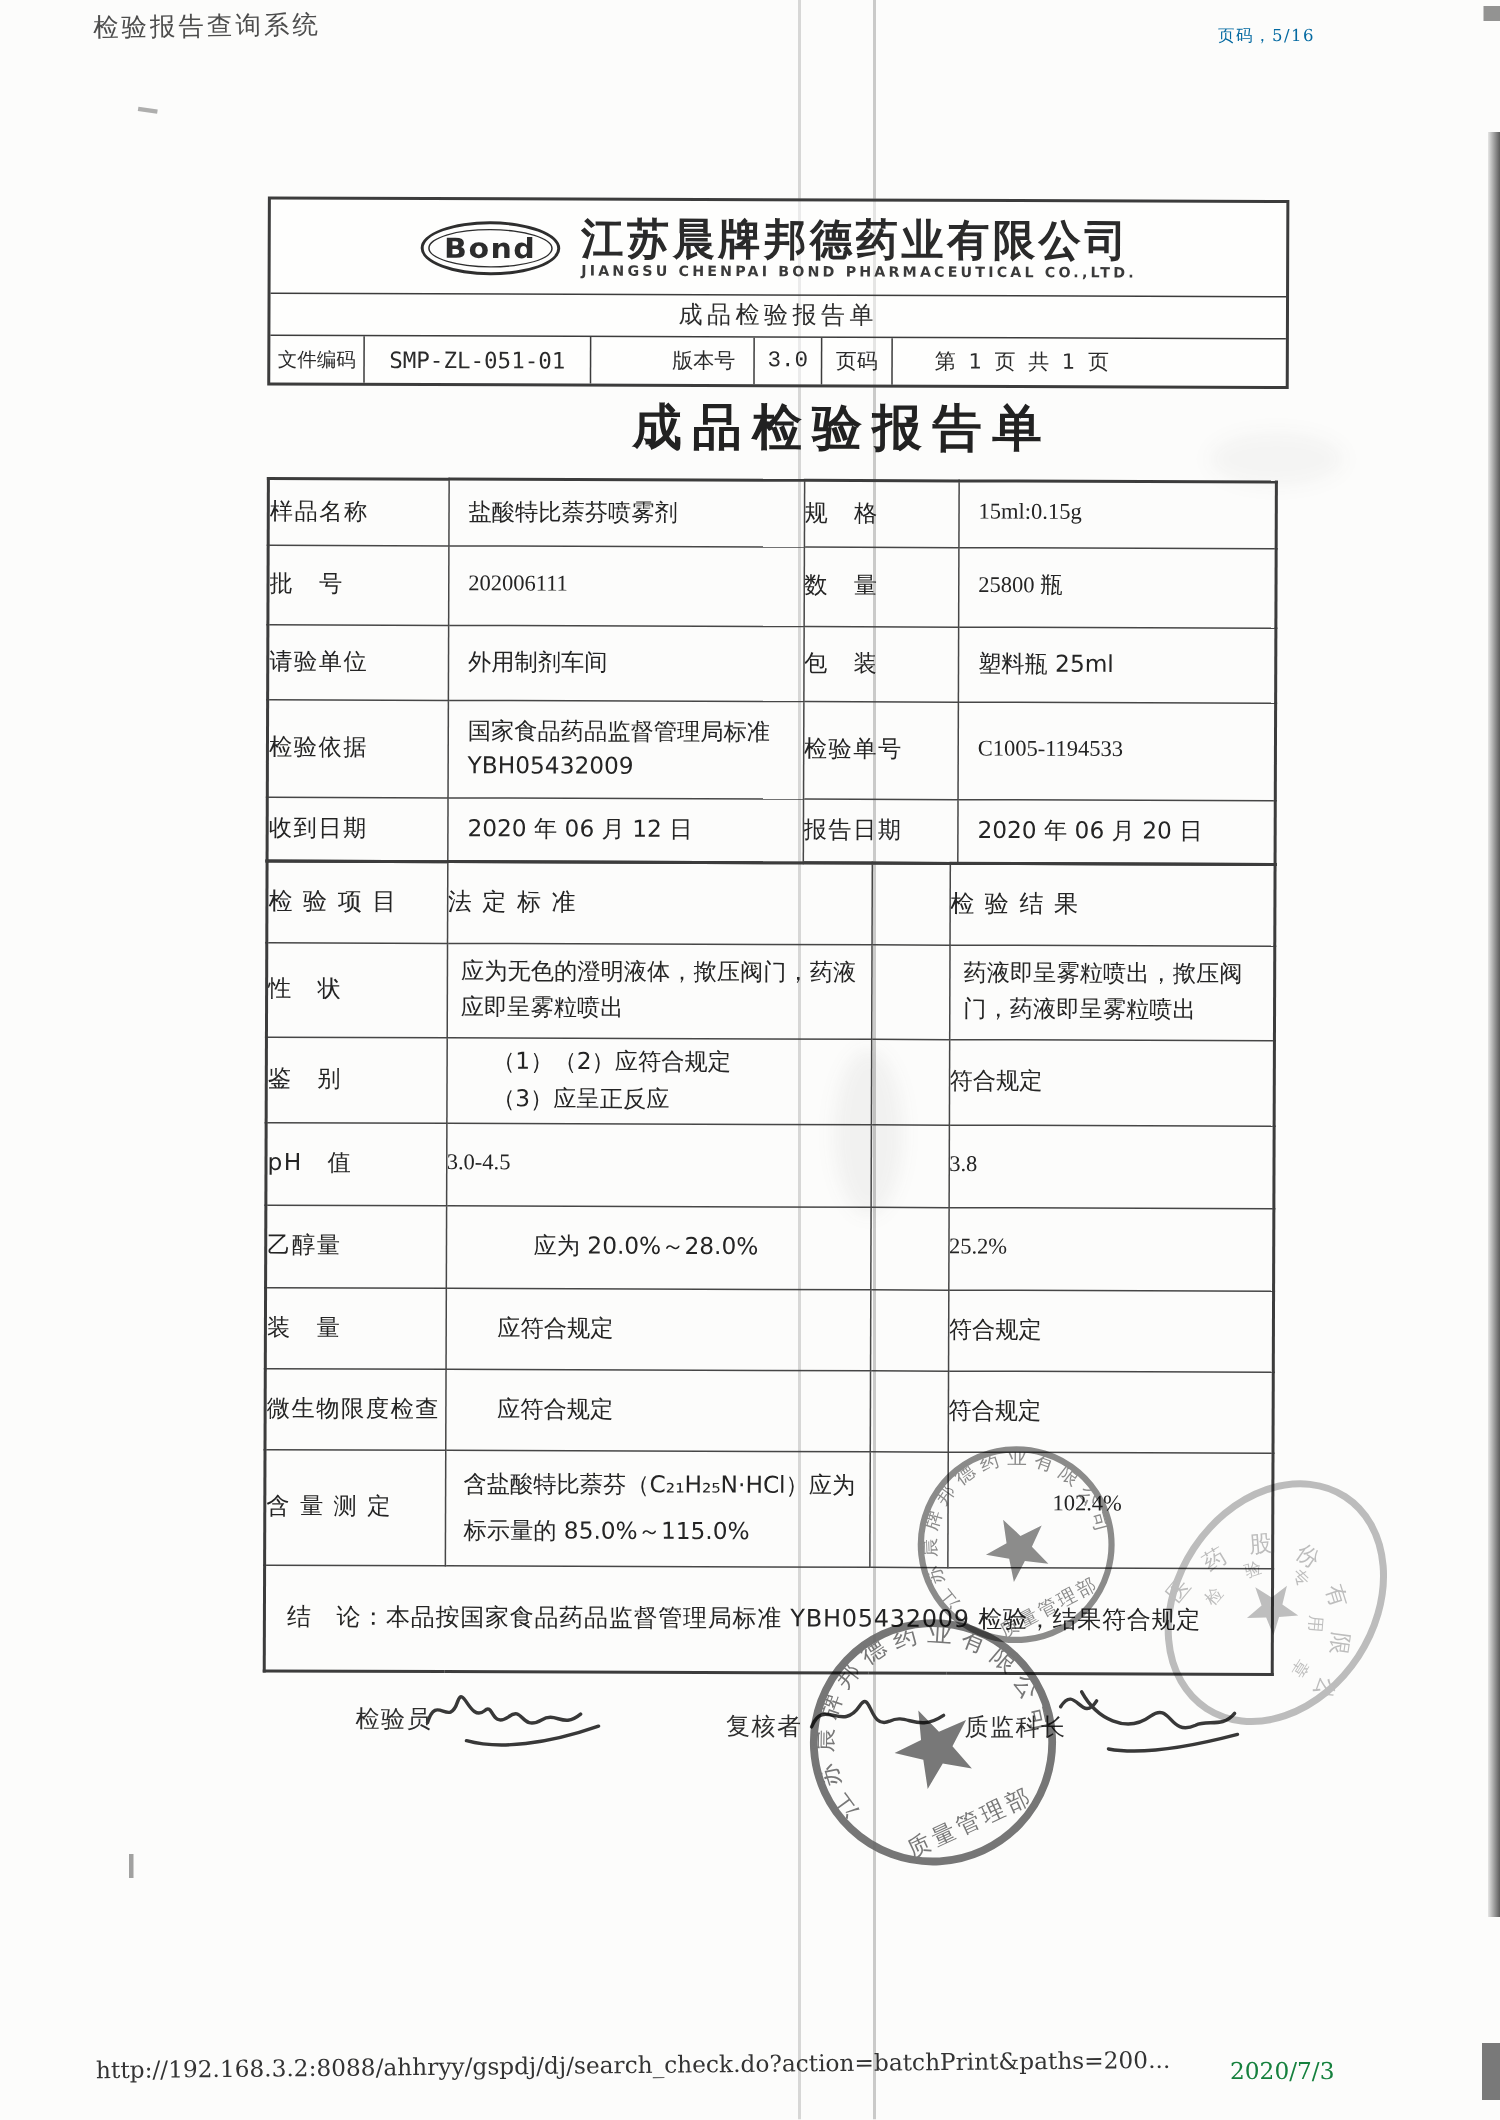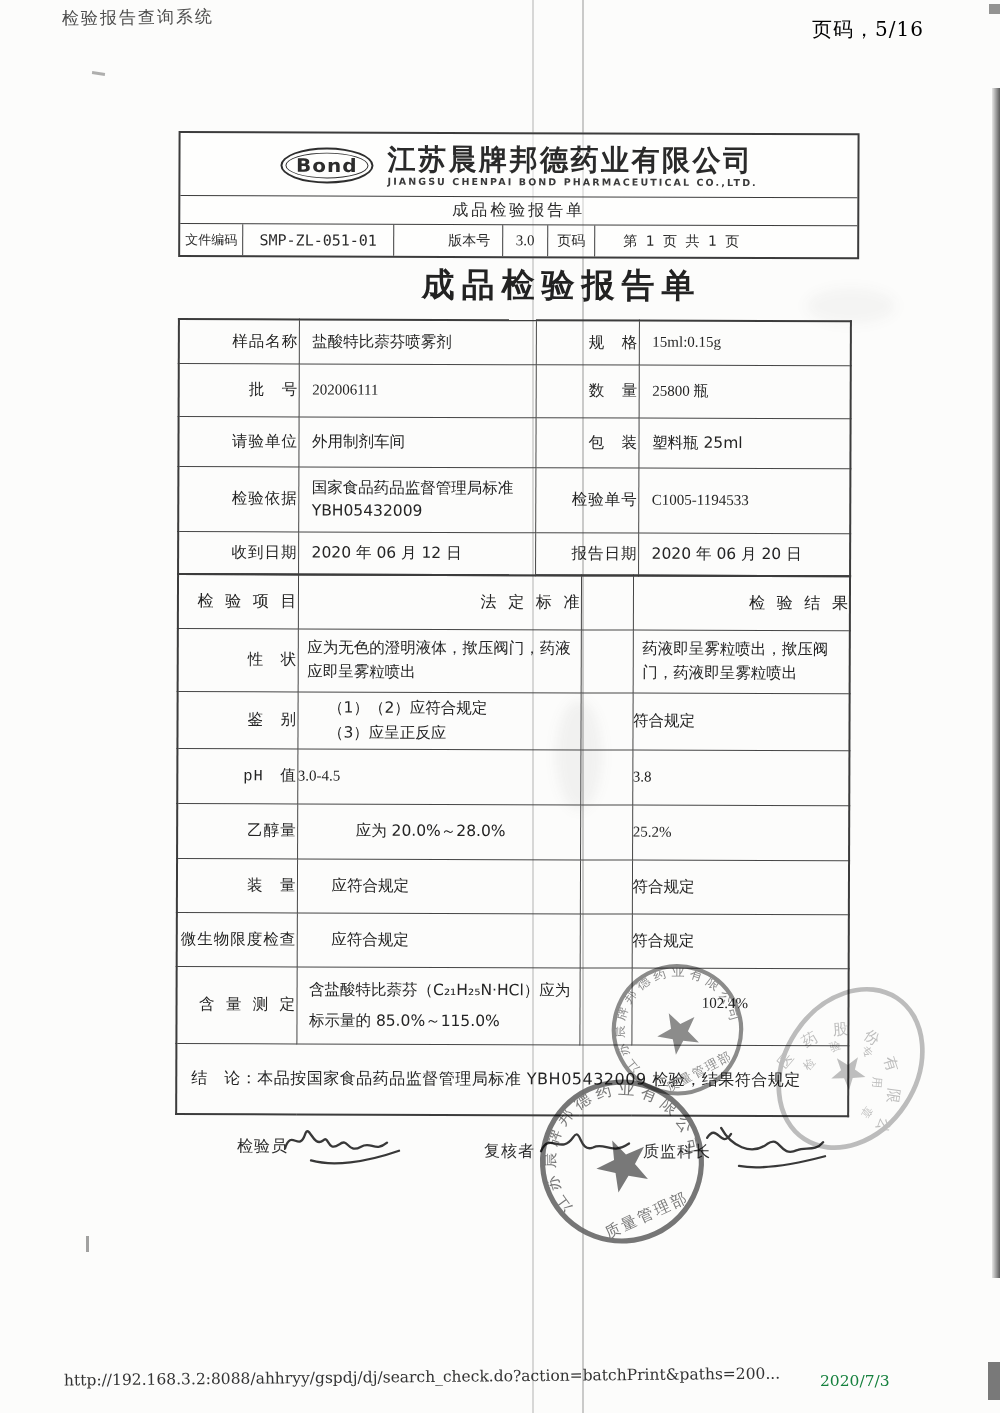--- a/index.html
+++ b/index.html
@@ -5,21 +5,21 @@
   html,body{margin:0;padding:0;}
   body{
     width:1000px;height:1413px;position:relative;overflow:hidden;
     background:#fcfcfb;
     font-family:"DejaVu Sans","Liberation Sans",sans-serif;
     color:#262626;
   }
   .abs{position:absolute;}
   
   .sys-title{left:62px;top:6px;font-size:17px;color:#4d4d4d;letter-spacing:2px;transform:rotate(-0.8deg);font-weight:500;}
-  .page-indicator{left:812px;top:16px;font-size:20px;color:#000000;font-family:"DejaVu Serif","Liberation Serif",serif;letter-spacing:1px;}
+  .page-indicator{left:812px;top:16px;font-size:11px;color:#0369a1;font-family:"DejaVu Serif","Liberation Serif",serif;letter-spacing:1px;}
   
   .scanline{top:0;height:1413px;width:2px;background:rgba(130,130,130,.30);}
   .scanline.l1{left:532px;}
   .scanline.l2{left:582px;background:rgba(120,120,120,.38);}
   .edge-strip{left:992px;top:88px;width:8px;height:1190px;background:linear-gradient(to right,rgba(70,70,70,.12),rgba(45,45,45,.78));}
   .edge-blob{left:988px;top:1362px;width:12px;height:38px;background:rgba(50,50,50,.65);}
   .edge-blob2{left:989px;top:4px;width:11px;height:10px;background:rgba(60,60,60,.55);}
   .speck-dash{left:92px;top:72px;width:13px;height:3px;background:rgba(110,110,110,.55);transform:rotate(8deg);}
   .speck-tick{left:86px;top:1236px;width:3px;height:16px;background:rgba(100,100,100,.6);}
   .smudge{border-radius:50%;filter:blur(6px);}
@@ -35,31 +35,31 @@
   .co-block{text-align:left;}
   .co-cn{font-size:28px;font-weight:800;letter-spacing:2.5px;color:#2a2a2a;transform:scaleY(1.02);line-height:1.05;}
   .co-en{font-size:9.5px;font-weight:700;letter-spacing:2.1px;color:#3a3a3a;margin-top:2px;}
   .lh-row2{height:27px;border-top:1.8px solid #3c3c3c;display:flex;align-items:center;justify-content:center;font-size:16px;letter-spacing:3px;color:#2b2b2b;}
   .lh-row3{height:31px;border-top:1.8px solid #3c3c3c;display:flex;align-items:stretch;font-size:14px;color:#2b2b2b;}
   .lh-row3 .c{display:flex;align-items:center;justify-content:center;border-right:1.6px solid #3c3c3c;}
   .lh-row3 .c:last-child{border-right:none;justify-content:flex-start;padding-left:28px;}
   .c-w1{width:62px;font-size:13px;}
   .c-w2{width:150px;font-family:"DejaVu Sans Mono","Liberation Mono",monospace;font-size:15px;}
   .c-w3{width:66px;padding-left:42px;}
-  .c-w4{width:44px;font-family:Liberation Serif, serif;font-size:15px;text-align:center;}
+  .c-w4{width:44px;font-family:Liberation Mono, monospace;font-size:15px;text-align:center;}
   .c-w5{width:46px;}
   .c-w6{flex:1;letter-spacing:2px;}
   
   .report-title{left:178px;top:262px;width:677px;text-align:center;font-size:33px;font-weight:700;letter-spacing:7px;color:#222;padding-left:90px;box-sizing:border-box;}
   
   table{border-collapse:collapse;table-layout:fixed;position:absolute;background:transparent;}
   td,th{border:1.6px solid #464646;font-weight:normal;font-size:15.5px;color:#242424;vertical-align:middle;padding:0;overflow:hidden;}
   .tblA{left:178px;top:318px;width:672px;border:2.2px solid #3c3c3c;}
   .tblB{left:178px;top:573px;width:672px;border:2.2px solid #3c3c3c;}
-  th.lab{text-align:right;letter-spacing:1px;font-family:Liberation Mono, monospace;}
+  th.lab{text-align:left;letter-spacing:1px;}
   td.val{text-align:left;padding-left:13px;line-height:1.45;}
   td.ctr{text-align:left;}
   .mono{font-family:Liberation Serif, serif;font-size:15px;}
   .hdr{letter-spacing:2px;font-size:16px;}
   .std-left{padding:4px 8px 4px 9px;line-height:1.5;text-align:left;}
   .std-indent{padding-left:30px;text-align:left;line-height:1.6;}
   .concl{font-size:16px;text-align:left;padding-left:14px;letter-spacing:.5px;}
   .result-top{position:relative;margin-top:47px;}
   .result-top span{position:absolute;left:0;right:30px;top:26px;text-align:center;}
   

